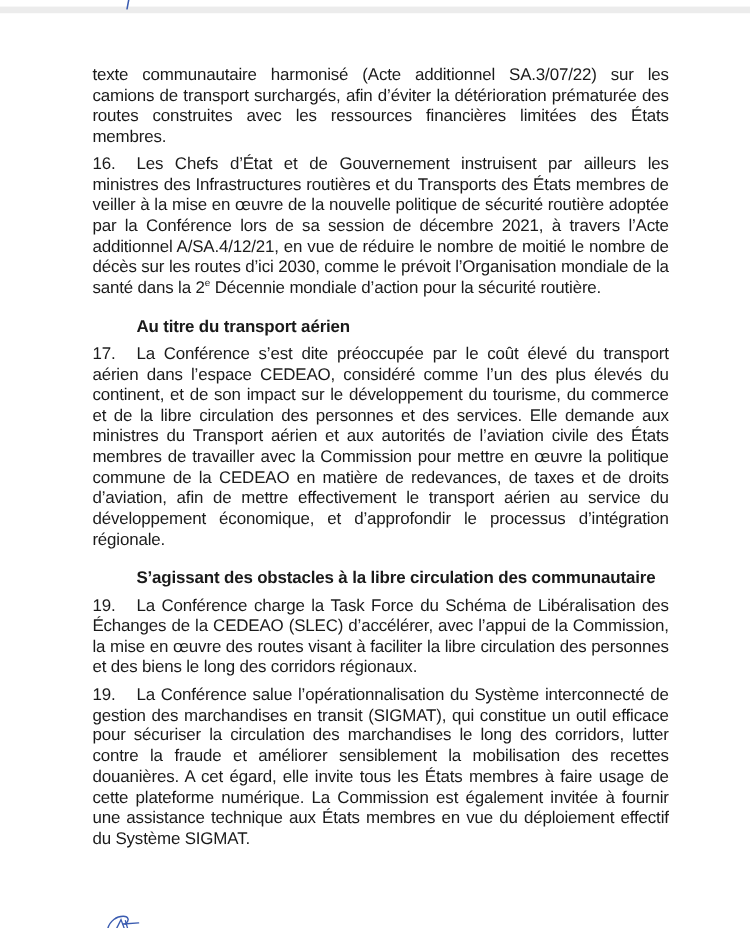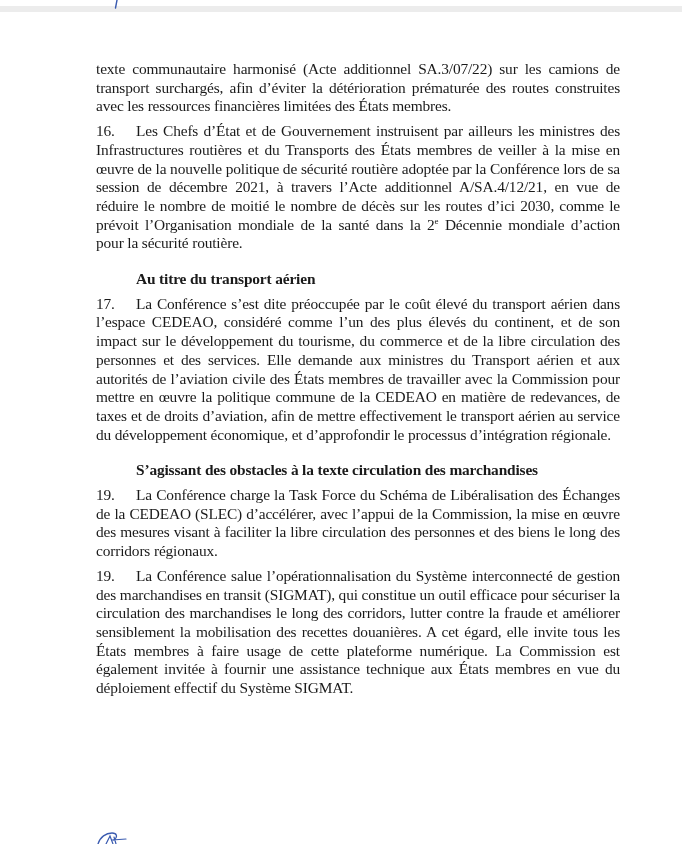--- a/index.html
+++ b/index.html
@@ -21,28 +21,27 @@
       width: 682px; height: 6px;
       background: #ececec;
     }
     .top-ink {
       position: absolute;
       left: 112px; top: 0;
       width: 8px; height: 10px;
     }
     .content {
       position: absolute;
-      left: 96px;
+      left: 84px;
       top: 60px;
       width: 524px;
       font-size: 15.4px;
       line-height: 18.7px;
       text-align: justify;
       letter-spacing: -0.15px;
-      font-family: Liberation Serif, serif;
     }
     .para {
       margin: 0 0 6px 0;
     }
     .num {
       display: inline-block;
       width: 40px;
     }
     .heading {
       font-weight: bold;
@@ -74,23 +73,23 @@
 
 <div class="content">
   <p class="para">texte communautaire harmonisé (Acte additionnel SA.3/07/22) sur les camions de transport surchargés, afin d’éviter la détérioration prématurée des routes construites avec les ressources financières limitées des États membres.</p>
 
   <p class="para"><span class="num">16.</span><span>Les Chefs d’État et de Gouvernement instruisent par ailleurs les ministres des Infrastructures routières et du Transports des États membres de veiller à la mise en œuvre de la nouvelle politique de sécurité routière adoptée par la Conférence lors de sa session de décembre 2021, à travers l’Acte additionnel A/SA.4/12/21, en vue de réduire le nombre de moitié le nombre de décès sur les routes d’ici 2030, comme le prévoit l’Organisation mondiale de la santé dans la 2</span><span class="sup">e</span><span> Décennie mondiale d’action pour la sécurité routière.</span></p>
 
   <p class="heading">Au titre du transport aérien</p>
 
   <p class="para"><span class="num">17.</span><span>La Conférence s’est dite préoccupée par le coût élevé du transport aérien dans l’espace CEDEAO, considéré comme l’un des plus élevés du continent, et de son impact sur le développement du tourisme, du commerce et de la libre circulation des personnes et des services. Elle demande aux ministres du Transport aérien et aux autorités de l’aviation civile des États membres de travailler avec la Commission pour mettre en œuvre la politique commune de la CEDEAO en matière de redevances, de taxes et de droits d’aviation, afin de mettre effectivement le transport aérien au service du développement économique, et d’approfondir le processus d’intégration régionale.</span></p>
 
-  <p class="heading">S’agissant des obstacles à la texte circulation des marchandises</p>
+  <p class="heading">S’agissant des obstacles à la libre circulation des communautaire</p>
 
-  <p class="para"><span class="num">19.</span><span>La Conférence charge la Task Force du Schéma de Libéralisation des Échanges de la CEDEAO (SLEC) d’accélérer, avec l’appui de la Commission, la mise en œuvre des mesures visant à faciliter la libre circulation des personnes et des biens le long des corridors régionaux.</span></p>
+  <p class="para"><span class="num">19.</span><span>La Conférence charge la Task Force du Schéma de Libéralisation des Échanges de la CEDEAO (SLEC) d’accélérer, avec l’appui de la Commission, la mise en œuvre des routes visant à faciliter la libre circulation des personnes et des biens le long des corridors régionaux.</span></p>
 
   <p class="para"><span class="num">19.</span><span>La Conférence salue l’opérationnalisation du Système interconnecté de gestion des marchandises en transit (SIGMAT), qui constitue un outil efficace pour sécuriser la circulation des marchandises le long des corridors, lutter contre la fraude et améliorer sensiblement la mobilisation des recettes douanières. A cet égard, elle invite tous les États membres à faire usage de cette plateforme numérique. La Commission est également invitée à fournir une assistance technique aux États membres en vue du déploiement effectif du Système SIGMAT.</span></p>
 </div>
 
 <svg class="signature" viewBox="0 0 50 16">
   <path d="M6 16 C8 9, 14 5, 20 5 C25 5, 26 9, 22 12" stroke="#3a5bb0" stroke-width="1.3" fill="none" stroke-linecap="round"></path>
   <path d="M14 16 L18 8 L21 16" stroke="#3a5bb0" stroke-width="1.2" fill="none" stroke-linecap="round"></path>
   <path d="M22 9 L24 16 M20 12 L34 11" stroke="#3a5bb0" stroke-width="1.2" fill="none" stroke-linecap="round"></path>
 </svg>
 

